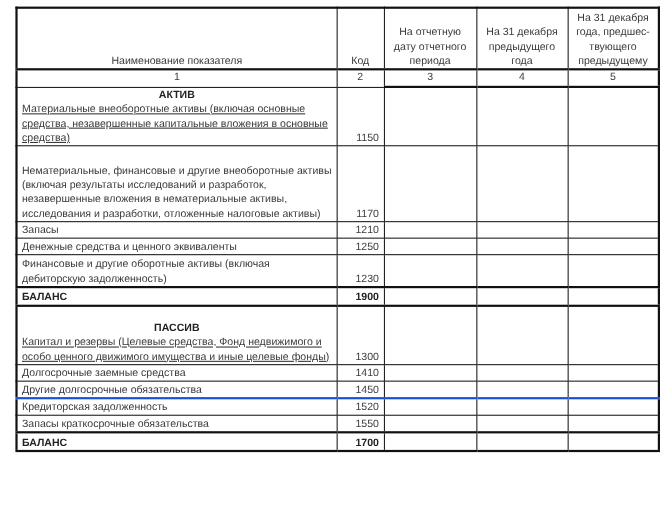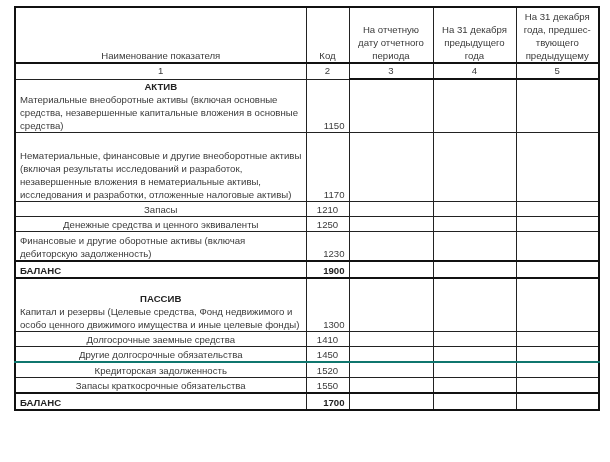--- a/index.html
+++ b/index.html
@@ -25,31 +25,31 @@
   col.c2 { width:43px; }
   col.c3 { width:84px; }
   col.c4 { width:83px; }
   col.c5 { width:83px; }
 
   thead th { text-align:center; vertical-align:middle; height:54px; }
   thead tr.nums td { text-align:center; height:14px; line-height:14px; vertical-align:middle; border-top:2px solid #111; }
 
   td.code { text-align:right; padding-right:6px;margin-top:21px; }
   .sec { font-weight:bold; text-align:center; color:#222; display:block; line-height:13px; }
-  .desc { display:block; }
+  .desc { display:block;text-decoration:underline; }
 
   tr.total td { font-weight:bold; color:#222; border-top:2px solid #111; border-bottom:2px solid #111; height:15px; }
-  tr.sep-top td { border-top:2px solid #0f766e; }
+  tr.sep-top td { border-top:2px solid #1d4ed8; }
 
   
   td.v3 { border-left:2px solid #111; }
   td.v5 { border-left:2px solid #111; }
   tr.first-data td.v3, tr.first-data td.v4, tr.first-data td.v5 { border-top:2px solid #111; }
 
-  tr.r td { height:14px;text-align:center; }
+  tr.r td { height:14px; }
 </style>
 </head>
 <body>
 
 <table class="bal">
   <colgroup>
     <col class="c1">
       <col class="c2">
       <col class="c3">
       <col class="c4">

